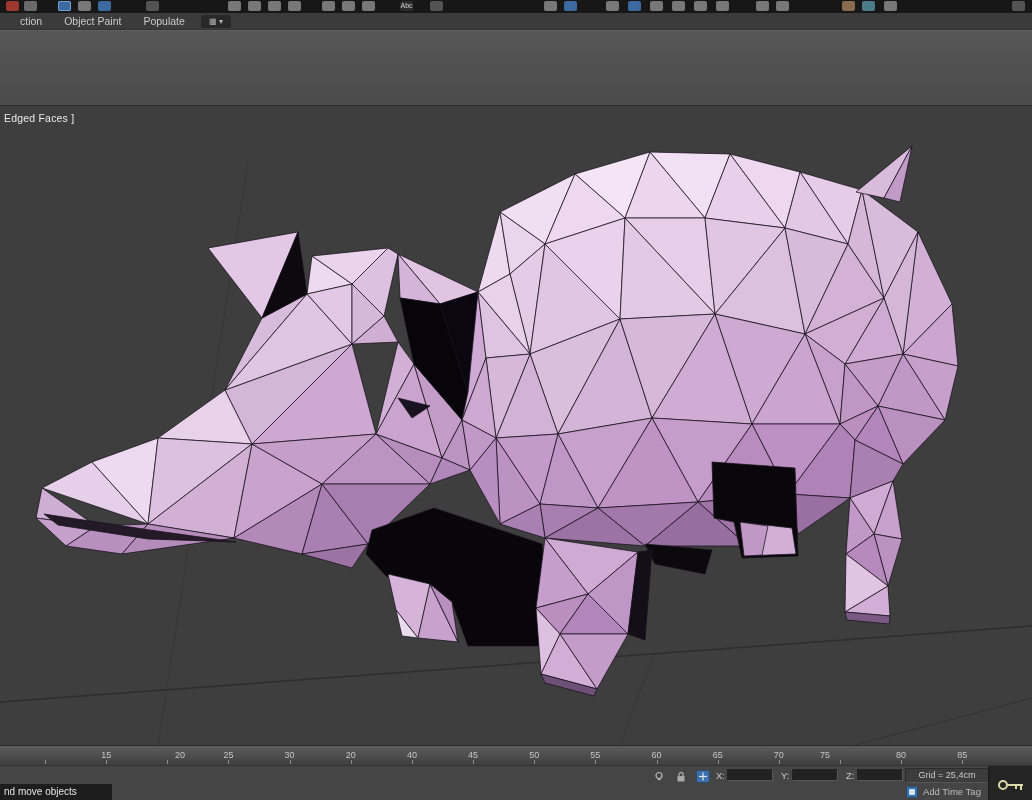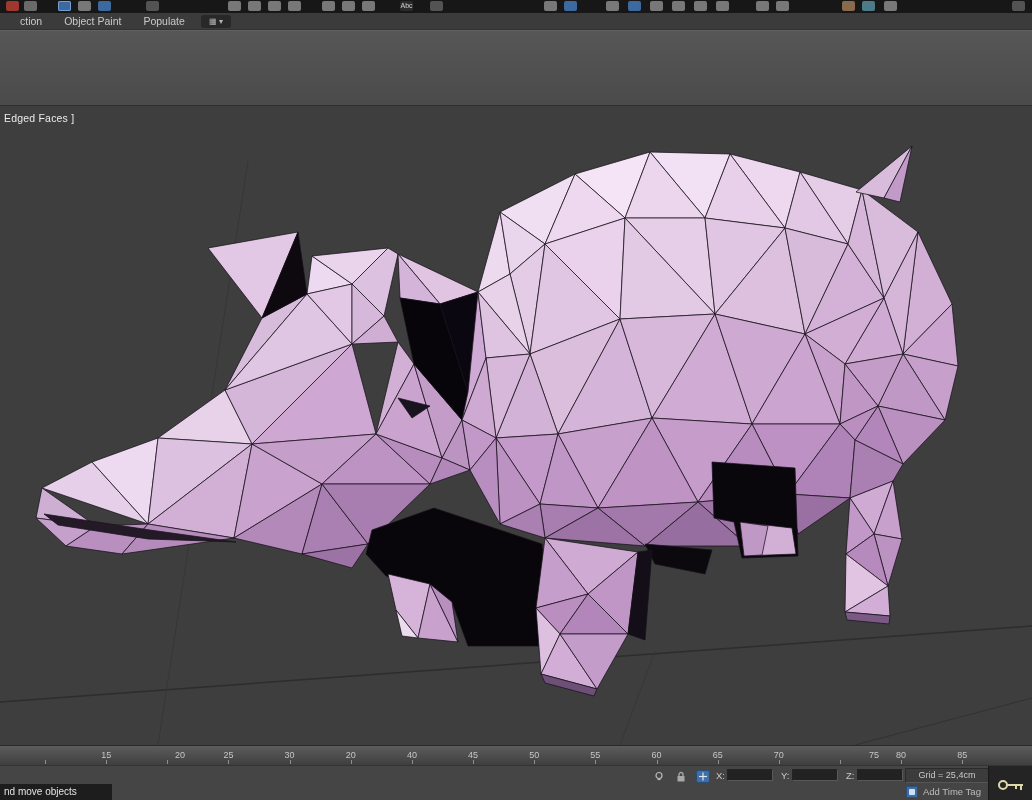--- a/index.html
+++ b/index.html
@@ -266,21 +266,21 @@
       <span class="tick-num" style="left: 534.2px;">50</span>
       <div class="tick-mark" style="left: 534.2px;"></div>
       <span class="tick-num" style="left: 595.35px;">55</span>
       <div class="tick-mark" style="left: 595.35px;"></div>
       <span class="tick-num" style="left: 656.5px;">60</span>
       <div class="tick-mark" style="left: 656.5px;"></div>
       <span class="tick-num" style="left: 717.65px;">65</span>
       <div class="tick-mark" style="left: 717.65px;"></div>
       <span class="tick-num" style="left: 778.8px;">70</span>
       <div class="tick-mark" style="left: 778.8px;"></div>
-      <span class="tick-num" style="left: 874px;">75</span>
+      <span class="tick-num" style="left: 825px;">75</span>
       <div class="tick-mark" style="left: 839.95px;"></div>
       <span class="tick-num" style="left: 901.1px;">80</span>
       <div class="tick-mark" style="left: 901.1px;"></div>
       <span class="tick-num" style="left: 962.25px;">85</span>
       <div class="tick-mark" style="left: 962.25px;"></div>
     </div>
 
   <div class="statusbar">
     <span class="sicon" style="left:652px">
       <svg width="14" height="13">

